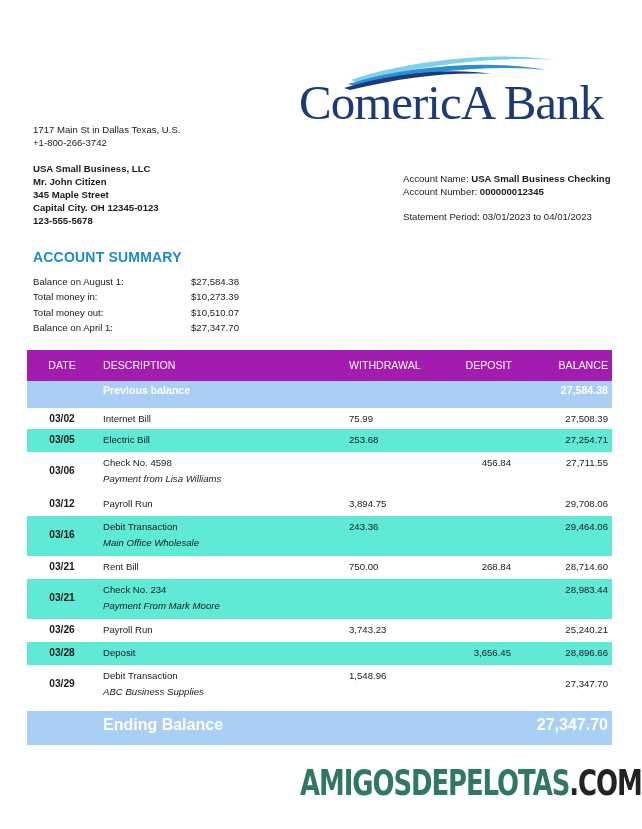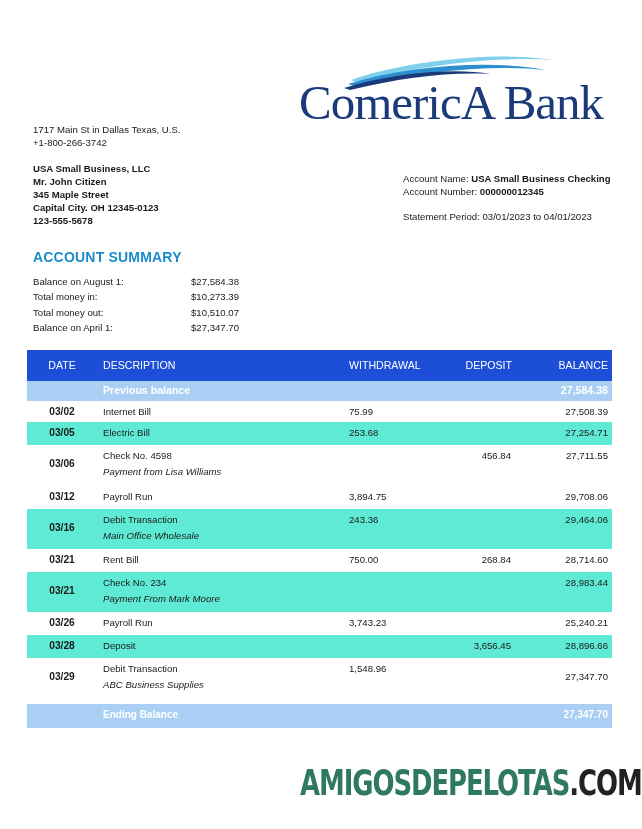--- a/index.html
+++ b/index.html
@@ -15,40 +15,40 @@
   .acct { left: 403px; top: 172px; font-size: 9.6px; line-height: 13px; }
   .acct b { font-weight: bold; }
   .period { left: 403px; top: 211px; font-size: 9.6px; }
   .summary-title { left: 33px; top: 249px; font-size: 14px; font-weight: bold; color: #1a8ccc; letter-spacing: 0.2px; }
   .summary { left: 33px; top: 274px; font-size: 9.6px; line-height: 15.3px; }
   .summary .row { display: flex; }
   .summary .lbl { width: 158px; }
   .summary .val { width: 48px; text-align: right; }
 
   .table { left: 27px; top: 350px; width: 585px; }
-  .thead { height: 31px; background: #1d4ed8; color: #ffffff; display: flex; align-items: center; font-size: 10.6px; }
+  .thead { height: 31px; background: #a21caf; color: #ffffff; display: flex; align-items: center; font-size: 10.6px; }
   .c-date { position: absolute; left: 0; width: 70px; text-align: center; }
   .c-desc { position: absolute; left: 76px; }
   .c-wd { position: absolute; left: 322px; }
   .c-dep { position: absolute; left: 400px; width: 84px; text-align: right; }
   .c-bal { position: absolute; left: 490px; width: 91px; text-align: right; }
   .thead .c-dep { width: 85px; text-align: right; }
   .thead .c-bal { width: 91px; }
   .hrow { position: relative; height: 31px; width: 100%; }
   .hrow > span { top: 9px; }
-  .prev { position: relative; height: 20px; background: #a9cff4; color: #ffffff; font-weight: bold; font-size: 10.6px; }
+  .prev { position: relative; height: 27px; background: #a9cff4; color: #ffffff; font-weight: bold; font-size: 10.6px; }
   .prev > span { top: 3px; }
   .tr { position: relative; font-size: 9.6px; }
   .tr.alt { background: #5eead4; }
   .tr > span { top: 5px; }
   .tr .c-date { font-size: 10.2px; font-weight: bold; }
   .tr.tall > .c-date { top: 13px; }
   .sub { display: block; font-style: italic; margin-top: 5px; }
   .gap { height: 5px; }
-  .end { position: relative; height: 24px; background: #a9cff4; color: #ffffff; font-weight: bold; font-size: 10px; }
+  .end { position: relative; height: 34px; background: #a9cff4; color: #ffffff; font-weight: bold; font-size: 16px; }
   .end > span { top: 5px; }
 
   .watermark { left: 300px; top: 762px; font-family: "DejaVu Sans", sans-serif; font-weight: bold;
                font-size: 36px; letter-spacing: -1.5px; transform: scaleX(0.72); transform-origin: left top; white-space: nowrap; }
   .watermark .wm1 { color: #2f7a5e; }
   .watermark .wm2 { color: #222222; }
 </style>
 </head>
 <body>
 

